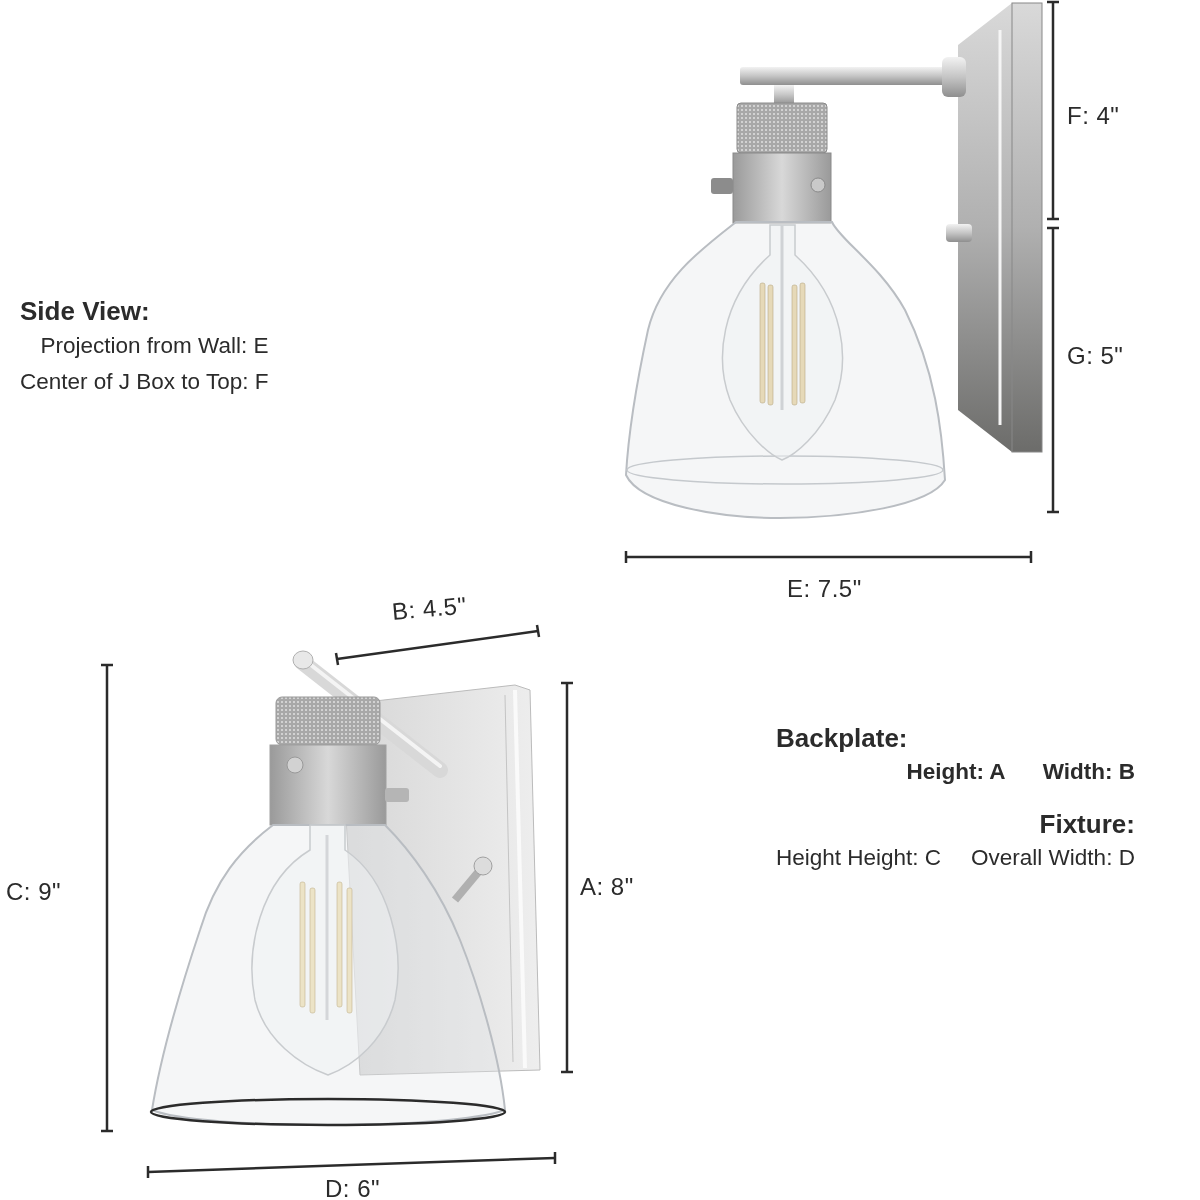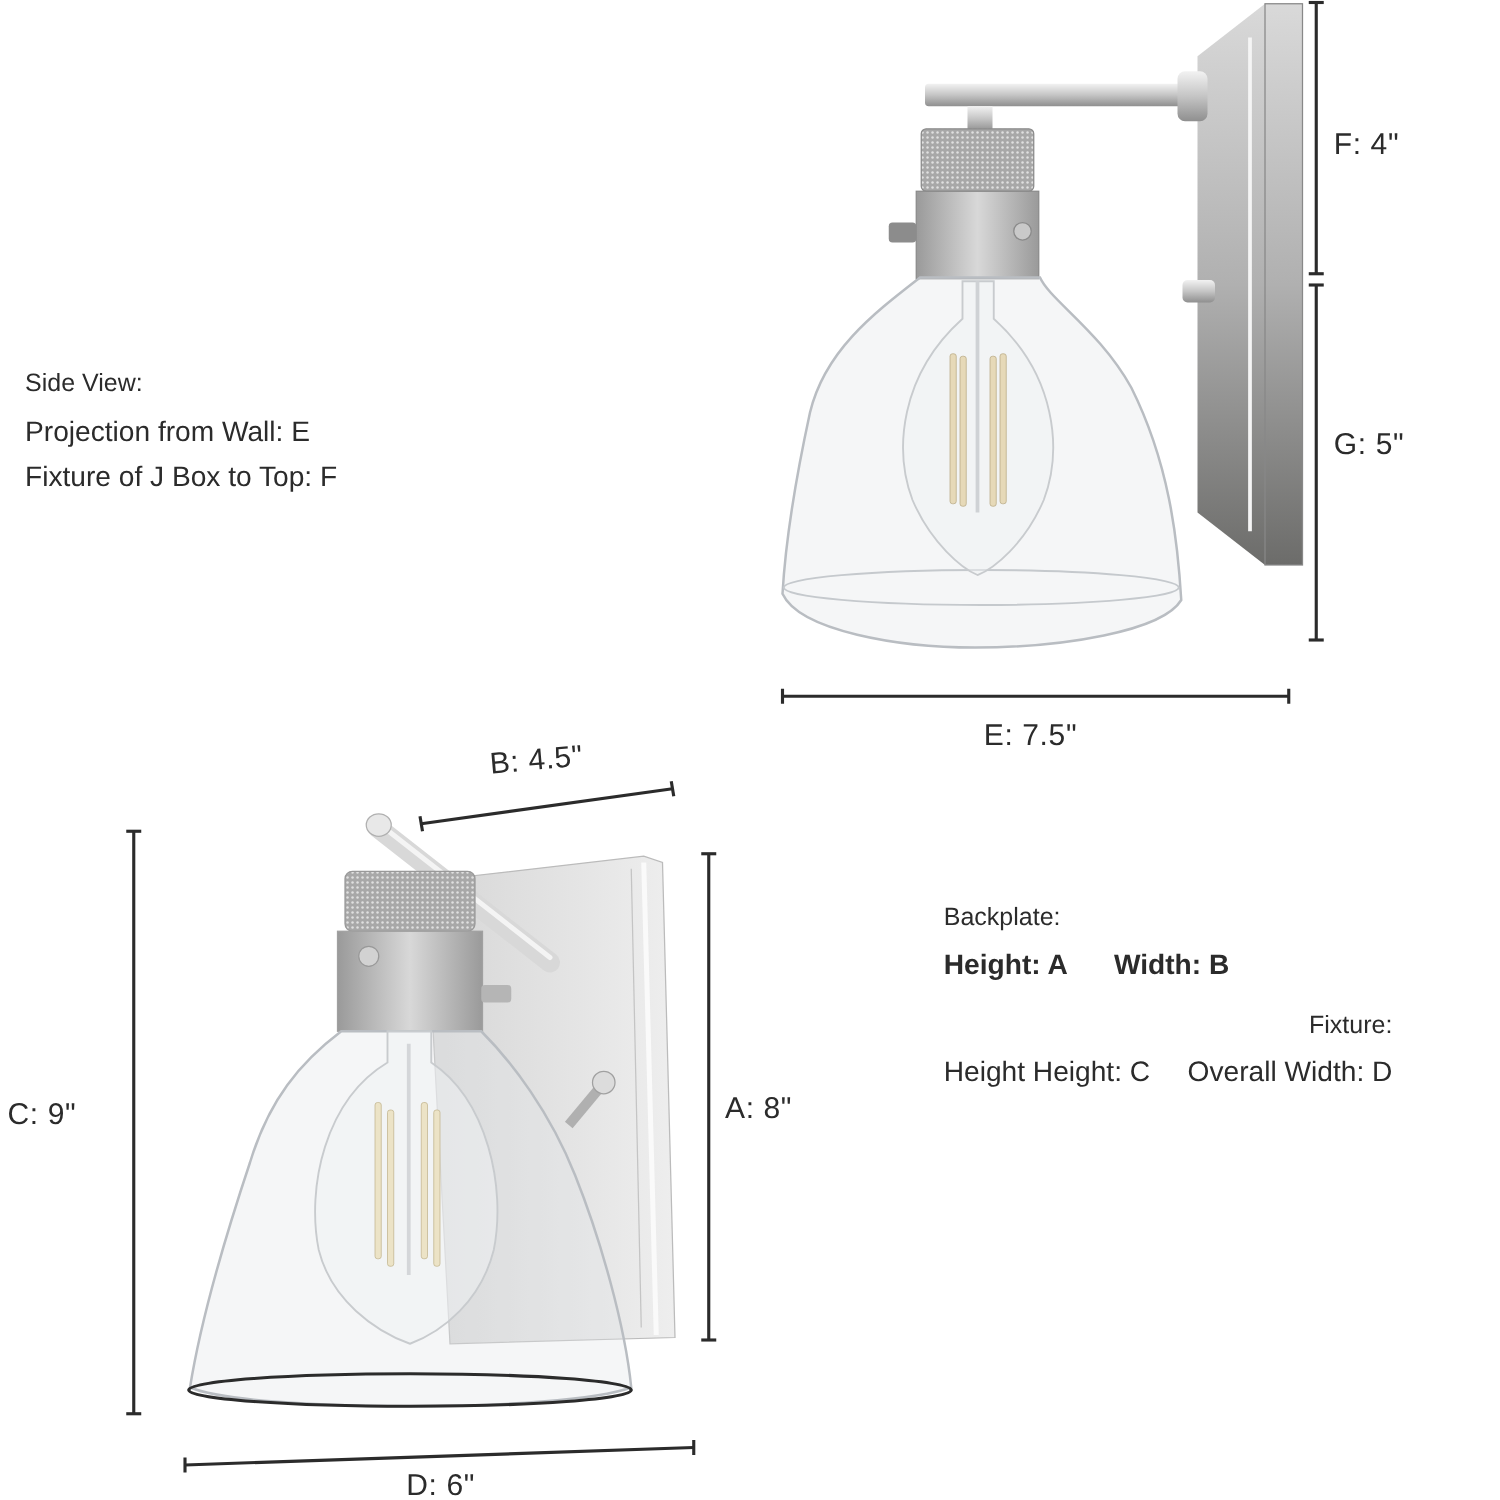--- a/index.html
+++ b/index.html
@@ -1,22 +1,22 @@
 <!DOCTYPE html>
 <html><head>
 <meta charset="utf-8">
 <style>
   html, body { margin:0; padding:0; background:#ffffff; }
   body { width:1200px; height:1200px; position:relative; overflow:hidden;
          font-family:"Liberation Sans", "DejaVu Sans", sans-serif; color:#2b2b2b; }
   .abs { position:absolute; }
   .lbl { position:absolute; font-size:24px; white-space:nowrap; color:#2b2b2b; }
   .dim-label { font-size:24px; font-weight:500; letter-spacing:0.5px; }
-  .legend-head { font-weight:normal; font-size:20px; }
-  .legend-line { font-size:22.5px; }
+  .legend-head { font-weight:bold; font-size:26px; }
+  .legend-line { font-size:22.5px;text-align:right; }
   svg.layer { position:absolute; left:0; top:0; }
 </style>
 </head>
 <body>
 
 <svg class="layer" width="1200" height="1200" viewBox="0 0 1200 1200">
   <defs>
     <linearGradient id="plateGrad" x1="0" x2="0" y1="0" y2="1">
       <stop offset="0" stop-color="#d9d9d9"></stop>
       <stop offset="0.5" stop-color="#b0b0b0"></stop>
@@ -157,24 +157,24 @@
 <div class="lbl dim-label" style="left:1067px; top:342px;">G: 5"</div>
 <div class="lbl dim-label" style="left:787px; top:575px;">E: 7.5"</div>
 <div class="lbl dim-label" style="left:392px; top:598px; transform:rotate(-5deg); transform-origin:left center;">B: 4.5"</div>
 <div class="lbl dim-label" style="left:6px; top:878px;">C: 9"</div>
 <div class="lbl dim-label" style="left:580px; top:873px;">A: 8"</div>
 <div class="lbl dim-label" style="left:325px; top:1175px;">D: 6"</div>
 
 <div class="abs" style="left:20px; top:296px;">
   <div class="legend-head" style="height:37px;">Side View:</div>
   <div class="legend-line" style="height:36px;">Projection from Wall: E</div>
-  <div class="legend-line" style="height:37px;">Fixture of J Box to Top: F</div>
+  <div class="legend-line" style="height:37px;">Center of J Box to Top: F</div>
 </div>
 
-<div class="abs" style="left:755px; top:723px;">
+<div class="abs" style="left:776px; top:723px;">
   <div class="legend-head" style="height:36px;">Backplate:</div>
   <div class="legend-line" style="height:50px; white-space:nowrap;font-weight:bold;">
     <span>Height: A</span><span style="display:inline-block; width:37px;"></span><span>Width: B</span>
   </div>
   <div class="legend-head" style="height:36px;text-align:right;">Fixture:</div>
   <div class="legend-line" style="white-space:nowrap;">
     <span>Height Height: C</span><span style="display:inline-block; width:30px;"></span><span>Overall Width: D</span>
   </div>
 </div>
 

